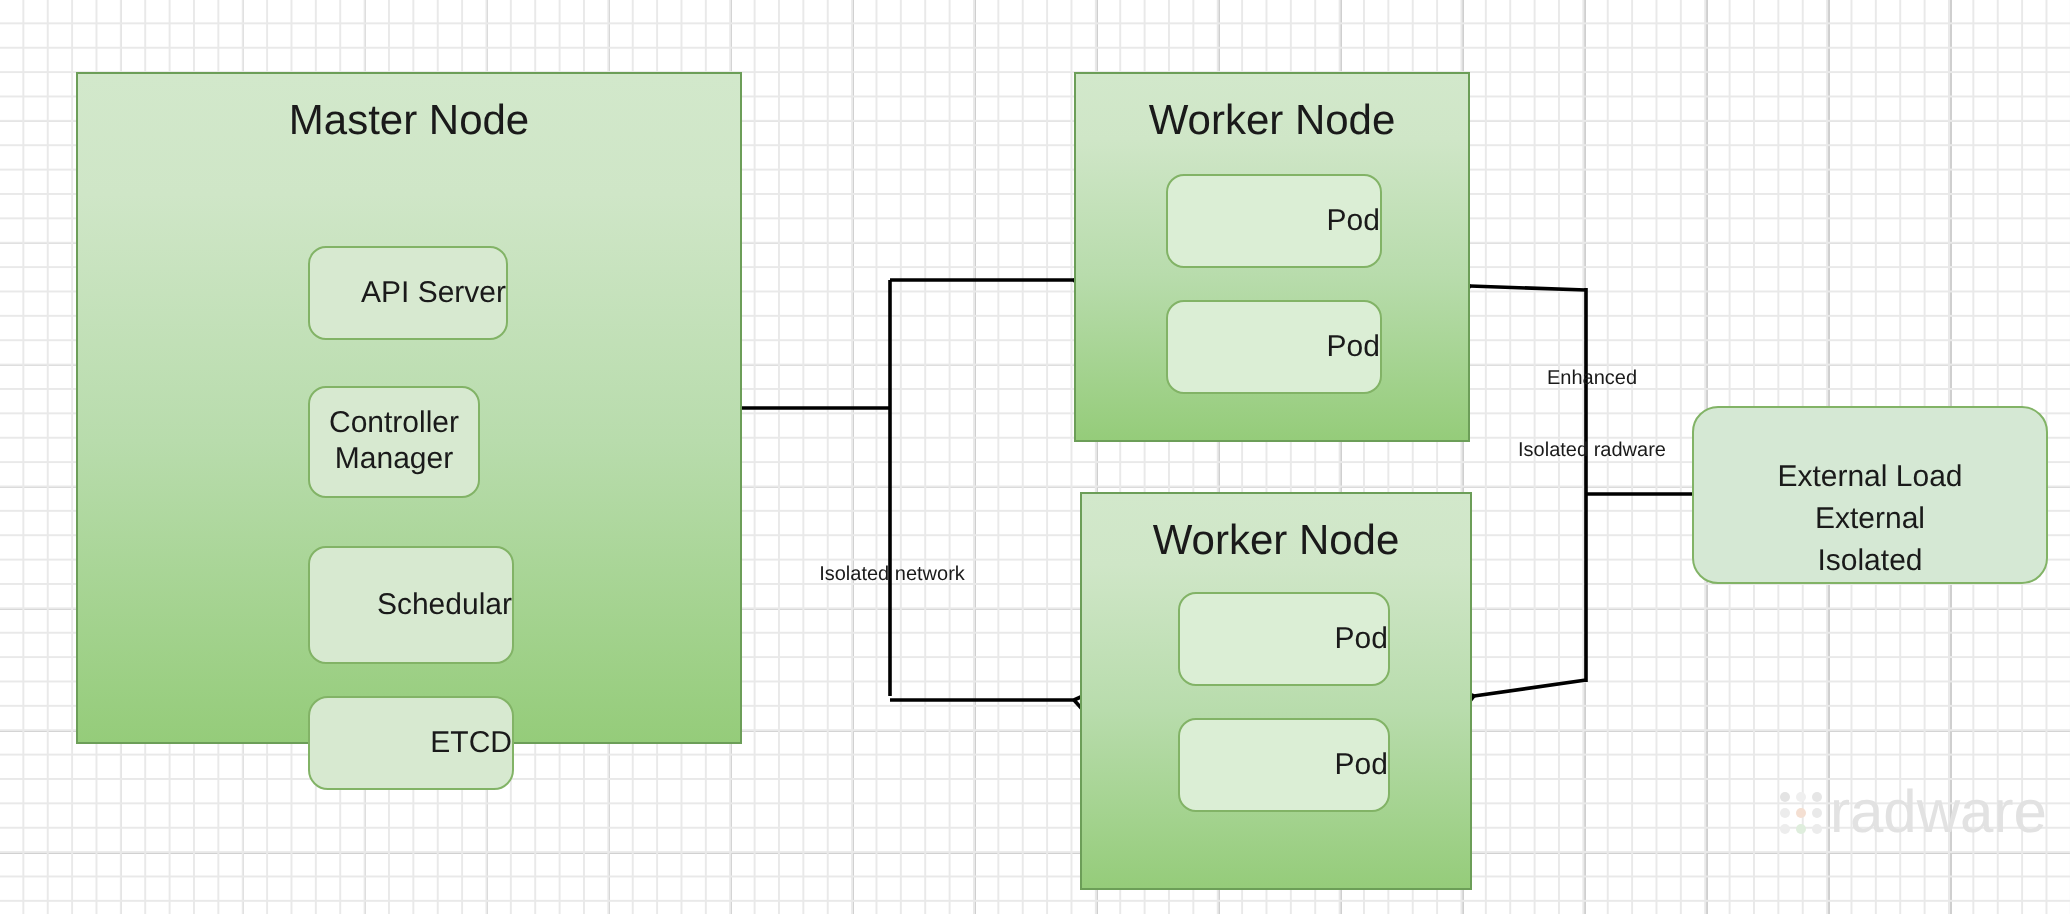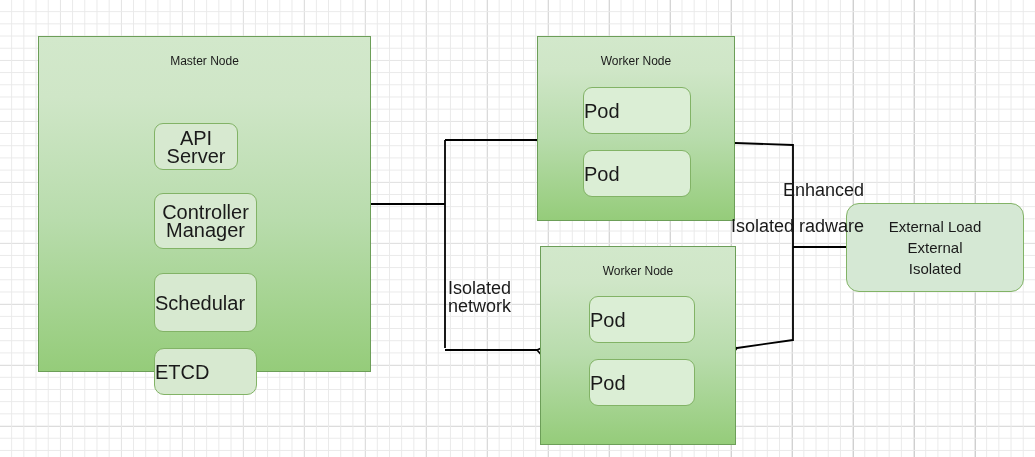--- a/index.html
+++ b/index.html
@@ -33,38 +33,38 @@
     box-sizing: border-box;
     border: 1px solid #6c9e58;
     background: linear-gradient(to bottom, #d2e8cb 0%, #cfe6c7 18%, #b8dcac 55%, #95cc7a 100%);
     box-shadow: 0 0 0 0 rgba(0,0,0,0);
   }
   .node-title {
     position: absolute;
     left: 0;
     right: 0;
     text-align: center;
-    font-size: 12px;
+    font-size: 21px;
     color: #1a1a1a;
     line-height: 18px;
     white-space: nowrap;
   }
 
   
   .sub-box {
     position: absolute;
     box-sizing: border-box;
     border: 1px solid #82b366;
     border-radius: 9px;
     background: #d7e9d0;
     display: flex;
     align-items: center;
-    justify-content: flex-start;
-    text-align: center;
-    font-size: 20px;
+    justify-content: flex-end;
+    text-align: center;
+    font-size: 15px;
     color: #1a1a1a;
     line-height: 18px;
   }
   .sub-box.lighter { background: #dbeed5; }
 
   
   .lb-box {
     position: absolute;
     box-sizing: border-box;
     border: 1px solid #82b366;
@@ -75,24 +75,24 @@
     justify-content: center;
     text-align: center;
     font-size: 15px;
     color: #1a1a1a;
     line-height: 21px;
   }
 
   
   .edge-label {
     position: absolute;
-    font-size: 18px;
+    font-size: 10px;
     color: #1a1a1a;
     line-height: 18px;
-    text-align: right;
+    text-align: center;
     white-space: pre-line;
     background: rgba(255,255,255,0.0);
   }
 
   
   #edges {
     position: absolute;
     left: 0;
     top: 0;
     width: 1035px;
@@ -157,25 +157,25 @@
     <polyline points="700,396 737,348"></polyline>
     <polyline points="737,348 793,340"></polyline>
 
     <line x1="793" y1="144" x2="793" y2="341"></line>
     <polyline points="793,247 846,247"></polyline>
   </svg>
 
   <div class="node-box" style="left:38px; top:36px; width:333px; height:336px;">
     <div class="node-title" style="top:15px;">Master Node</div>
 
-    <div class="sub-box" style="left:115px; top:86px; width:84px; height:47px;">
+    <div class="sub-box" style="left:115px; top:86px; width:100px; height:47px;">
       <span>API Server</span>
     </div>
 
-    <div class="sub-box" style="left:115px; top:156px; width:103px; height:56px;">
+    <div class="sub-box" style="left:115px; top:156px; width:86px; height:56px;">
       <span>Controller Manager</span>
     </div>
 
     <div class="sub-box" style="left:115px; top:236px; width:103px; height:59px;">
       <span>Schedular</span>
     </div>
 
     <div class="sub-box" style="left:115px; top:311px; width:103px; height:47px;border-radius:10px;">
       <span>ETCD</span>
     </div>
@@ -198,31 +198,45 @@
 
     <div class="sub-box lighter" style="left:48px; top:49px; width:106px; height:47px;">
       <span>Pod</span>
     </div>
 
     <div class="sub-box lighter" style="left:48px; top:112px; width:106px; height:47px;">
       <span>Pod</span>
     </div>
   </div>
 
-  <div class="lb-box" style="left:846px; top:203px; width:178px; height:89px;">
+  <div class="lb-box" style="left:846px; top:203px; width:178px; height:89px;align-items:flex-end;">
     <div>
       <div>External Load</div>
       <div>External</div>
       <div>Isolated</div>
     </div>
   </div>
 
   <div class="edge-label" style="left:381px; top:261px; width:130px;">
     <span>Isolated network</span>
   </div>
 
   <div class="edge-label" style="left:728px; top:163px; width:136px;">
     <div>Enhanced</div>
     <div>Isolated radware</div>
   </div>
 
+  <div class="watermark" style="left:890px; top:392px;">
+    <div class="wm-dots">
+      <i style="background:#e3e3e3"></i>
+      <i style="background:#efefef"></i>
+      <i style="background:#e6e6e6"></i>
+      <i style="background:#ececec"></i>
+      <i style="background:#f4dfd2"></i>
+      <i style="background:#e9e9e9"></i>
+      <i style="background:#ededed"></i>
+      <i style="background:#dfeedd"></i>
+      <i style="background:#ececec"></i>
+    </div>
+    <div class="wm-text">radware</div>
+  </div>
 
 </div>
 
 </body></html>

